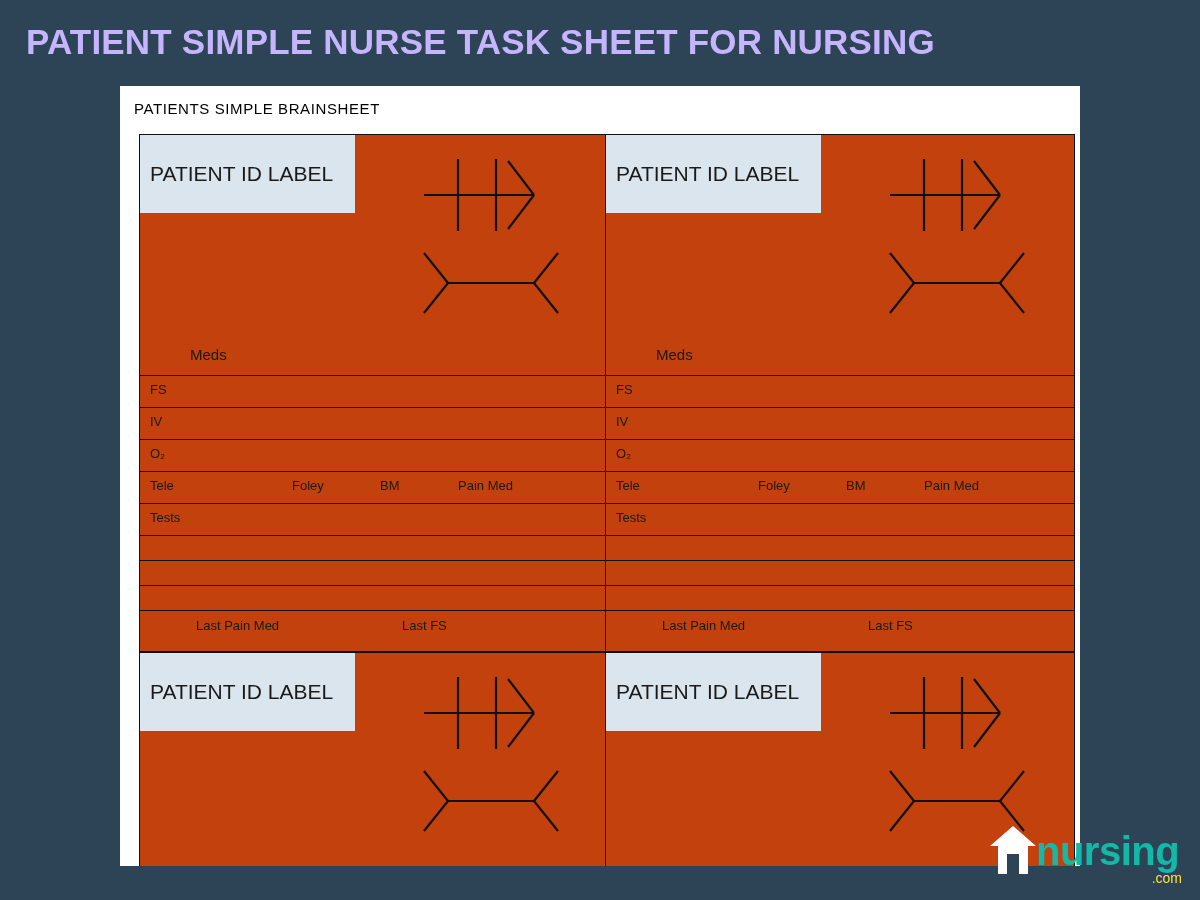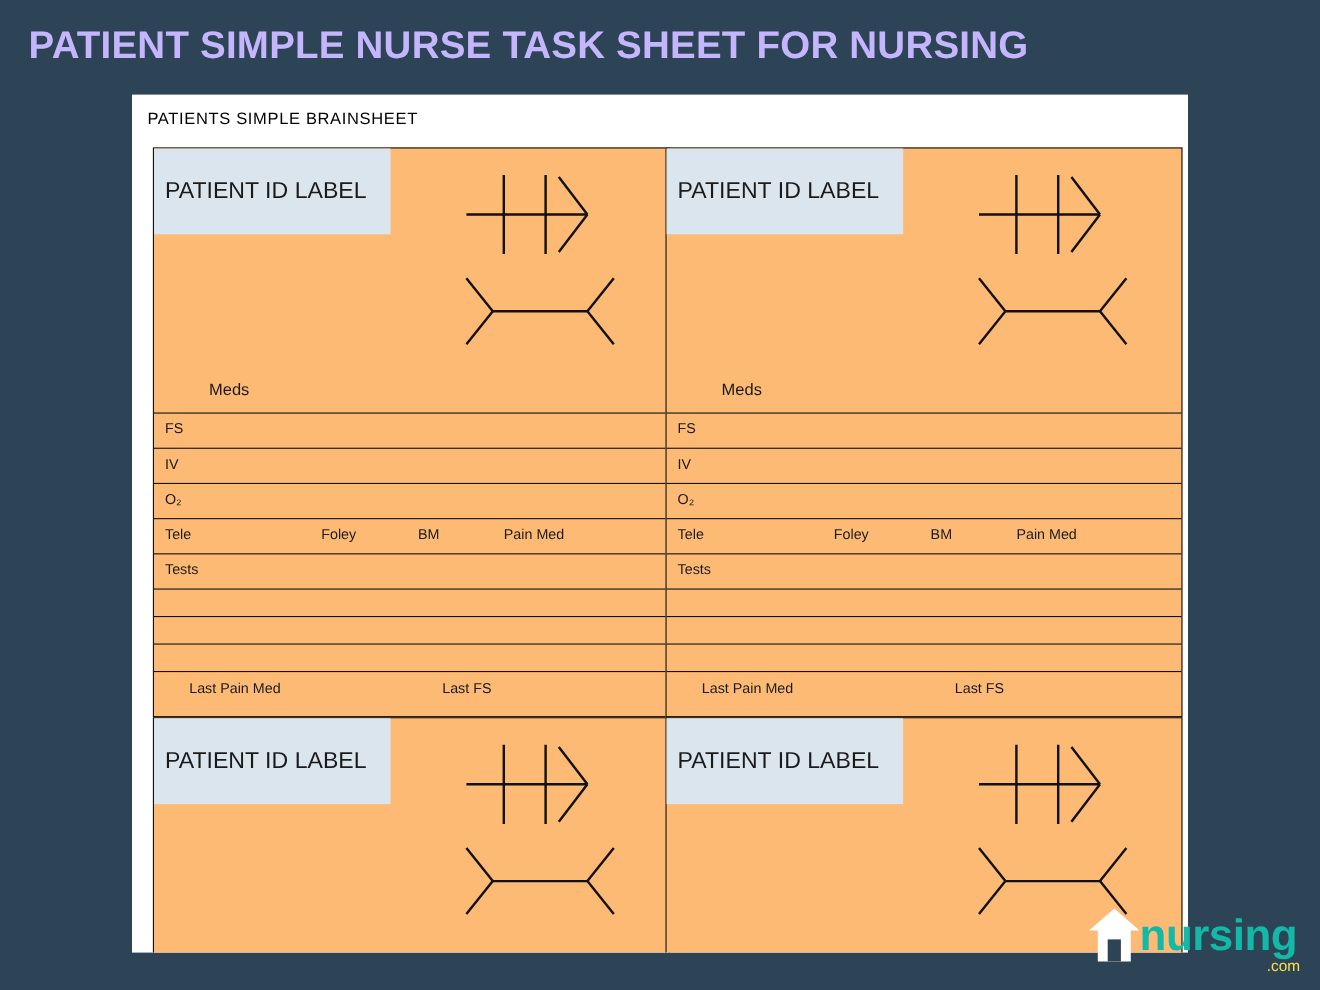--- a/index.html
+++ b/index.html
@@ -46,21 +46,21 @@
     left: 19px;
     top: 48px;
     width: 935px;
     height: 735px;
   }
   .card {
     position: absolute;
     width: 470px;
     border: 1.5px solid #111111;
     box-sizing: border-box;
-    background: #fdba74;
+    background: #c2410c;
   }
   .card.left  { left: 0; }
   .card.right { left: 466px; }
   .card.top    { top: 0;    height: 518px; }
   .card.bottom { top: 518px; height: 217px; }
 
   .card-top-area {
     position: relative;
     height: 240px;
     box-sizing: border-box;
@@ -106,21 +106,21 @@
     position: absolute;
     top: 6px;
   }
   .row.blank { height: 25px; }
   .row.footer { height: 32px; }
   .footer .cell { top: 7px; }
   .c0 { left: 10px; }
   .c1 { left: 108px; margin-left: 44px; }
   .c2 { left: 240px; }
   .c3 { left: 318px; }
-  .f0 { left: 32px; }
+  .f0 { left: 56px; }
   .f1 { left: 262px; }
 
   #logo {
     position: absolute;
     right: 16px;
     bottom: 12px;
     width: 196px;
     height: 78px;
   }
   #logo .logo-text {

